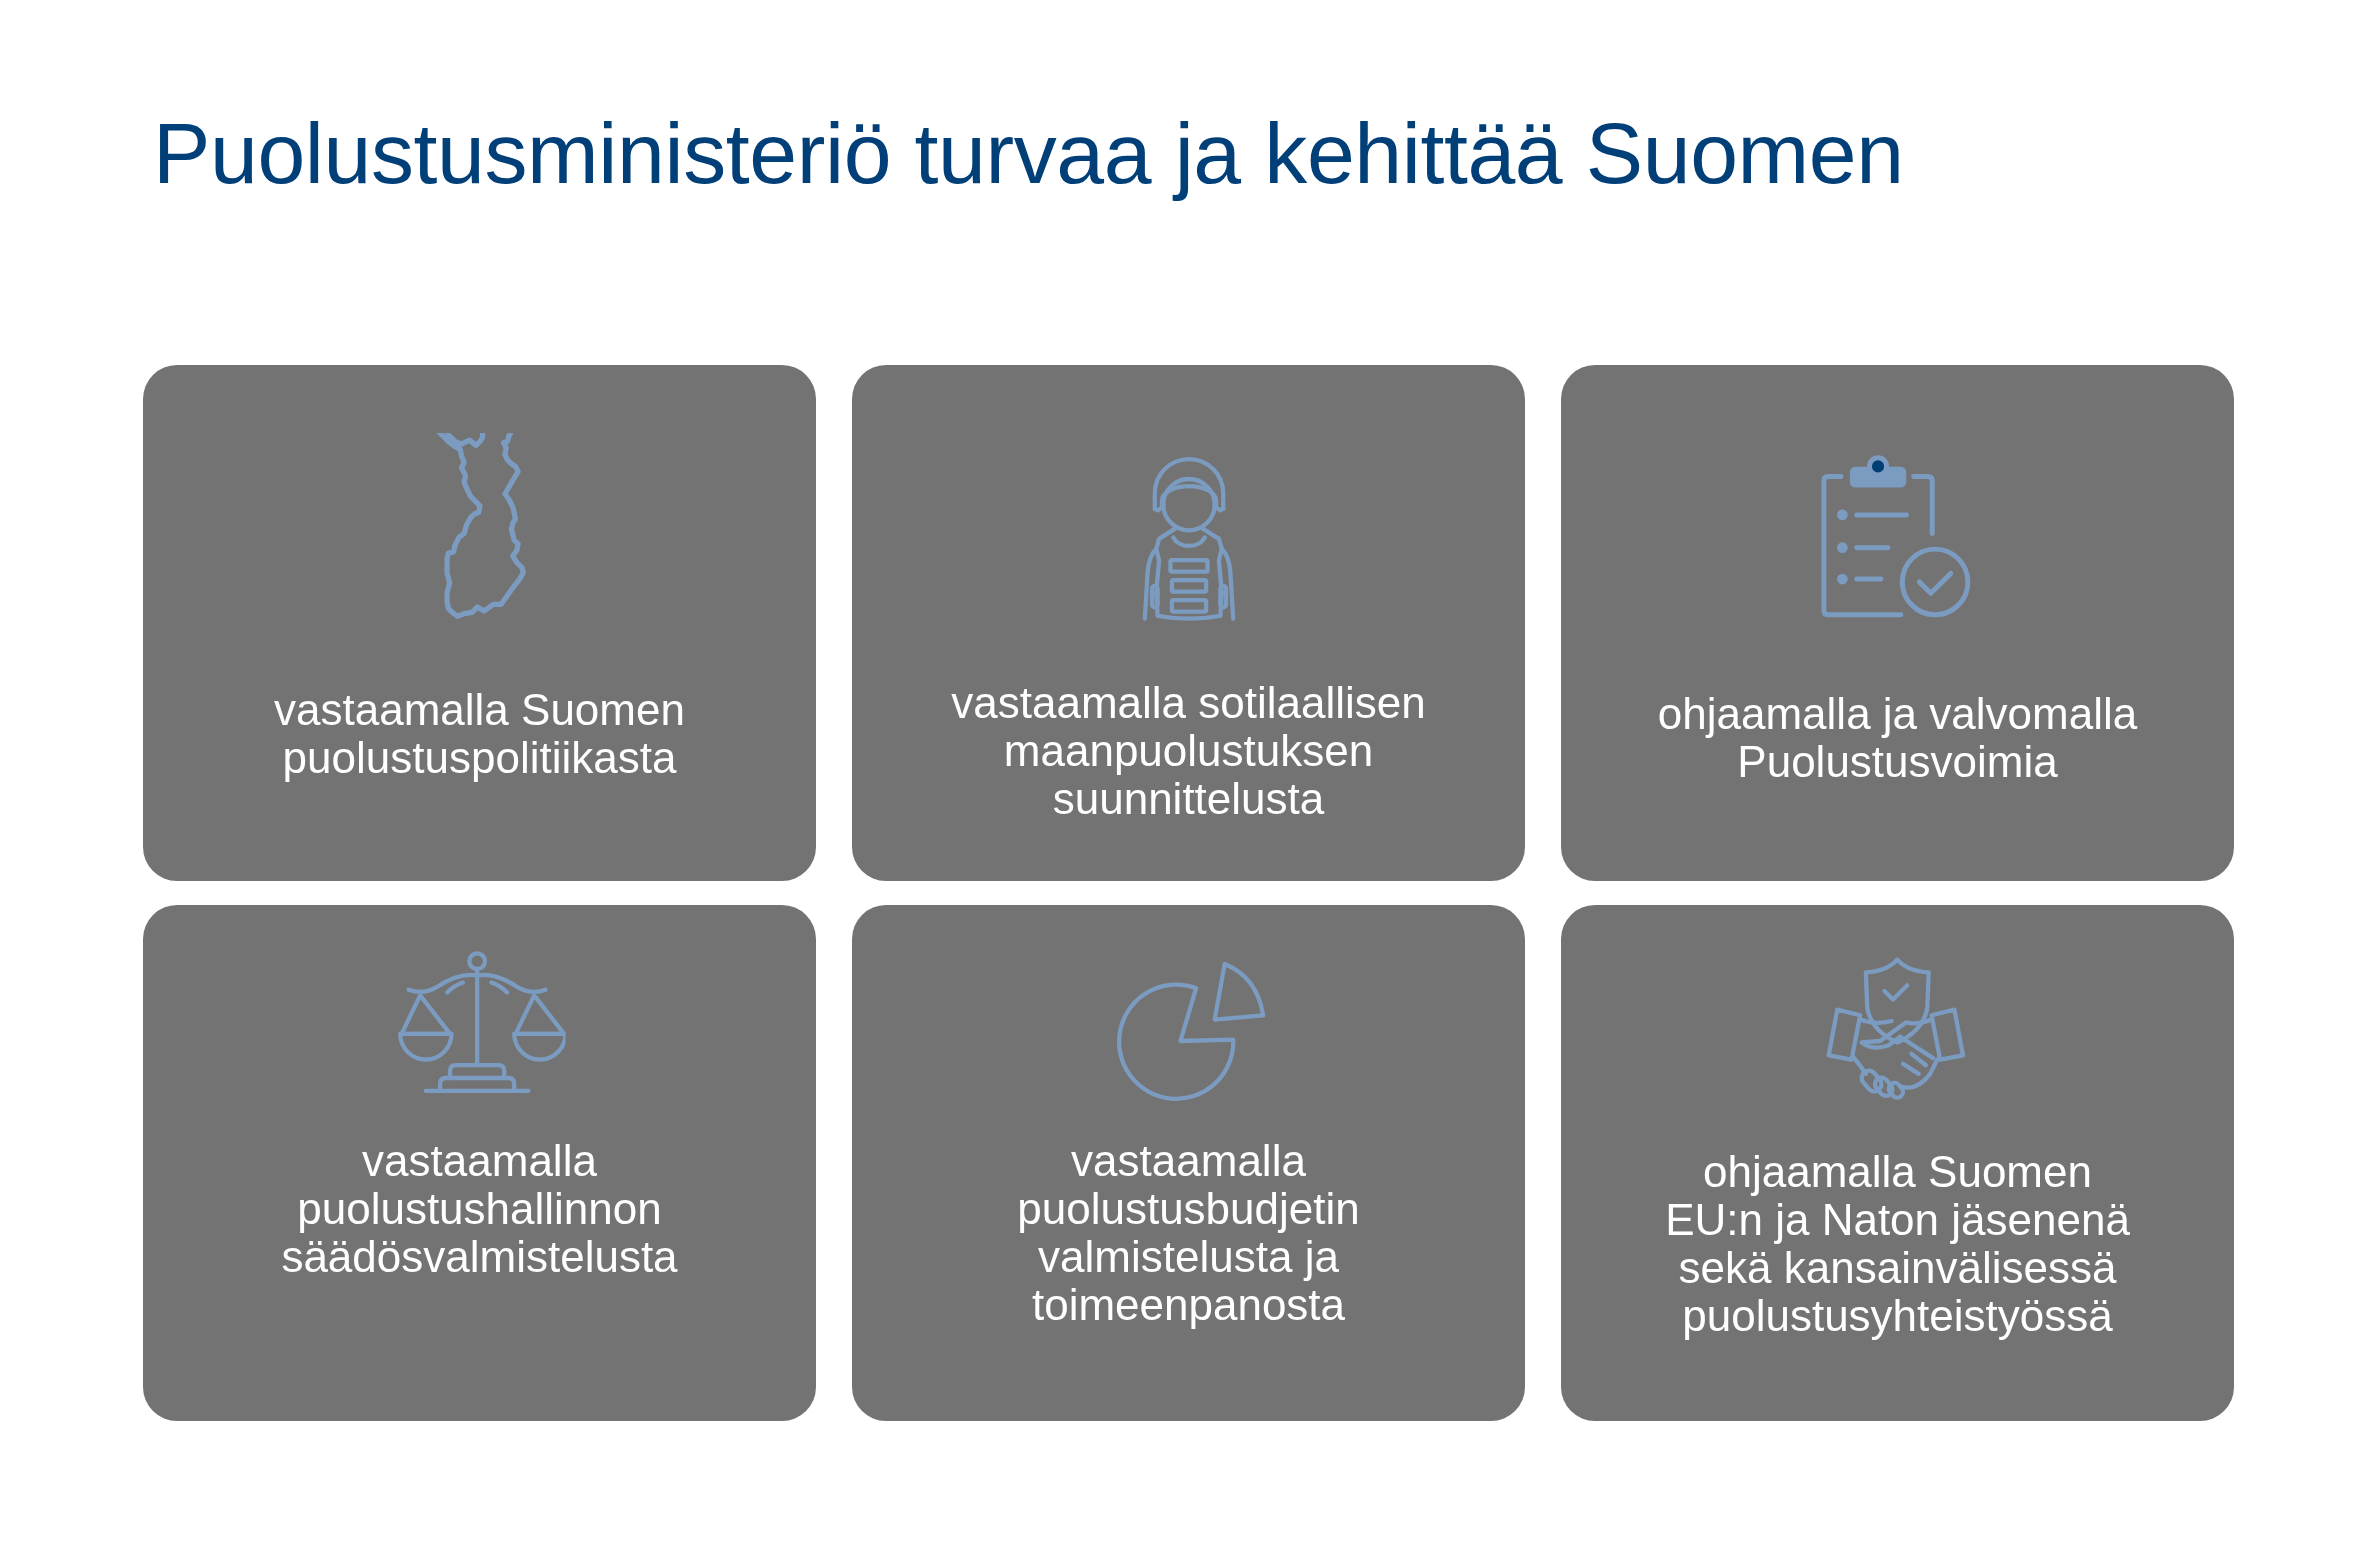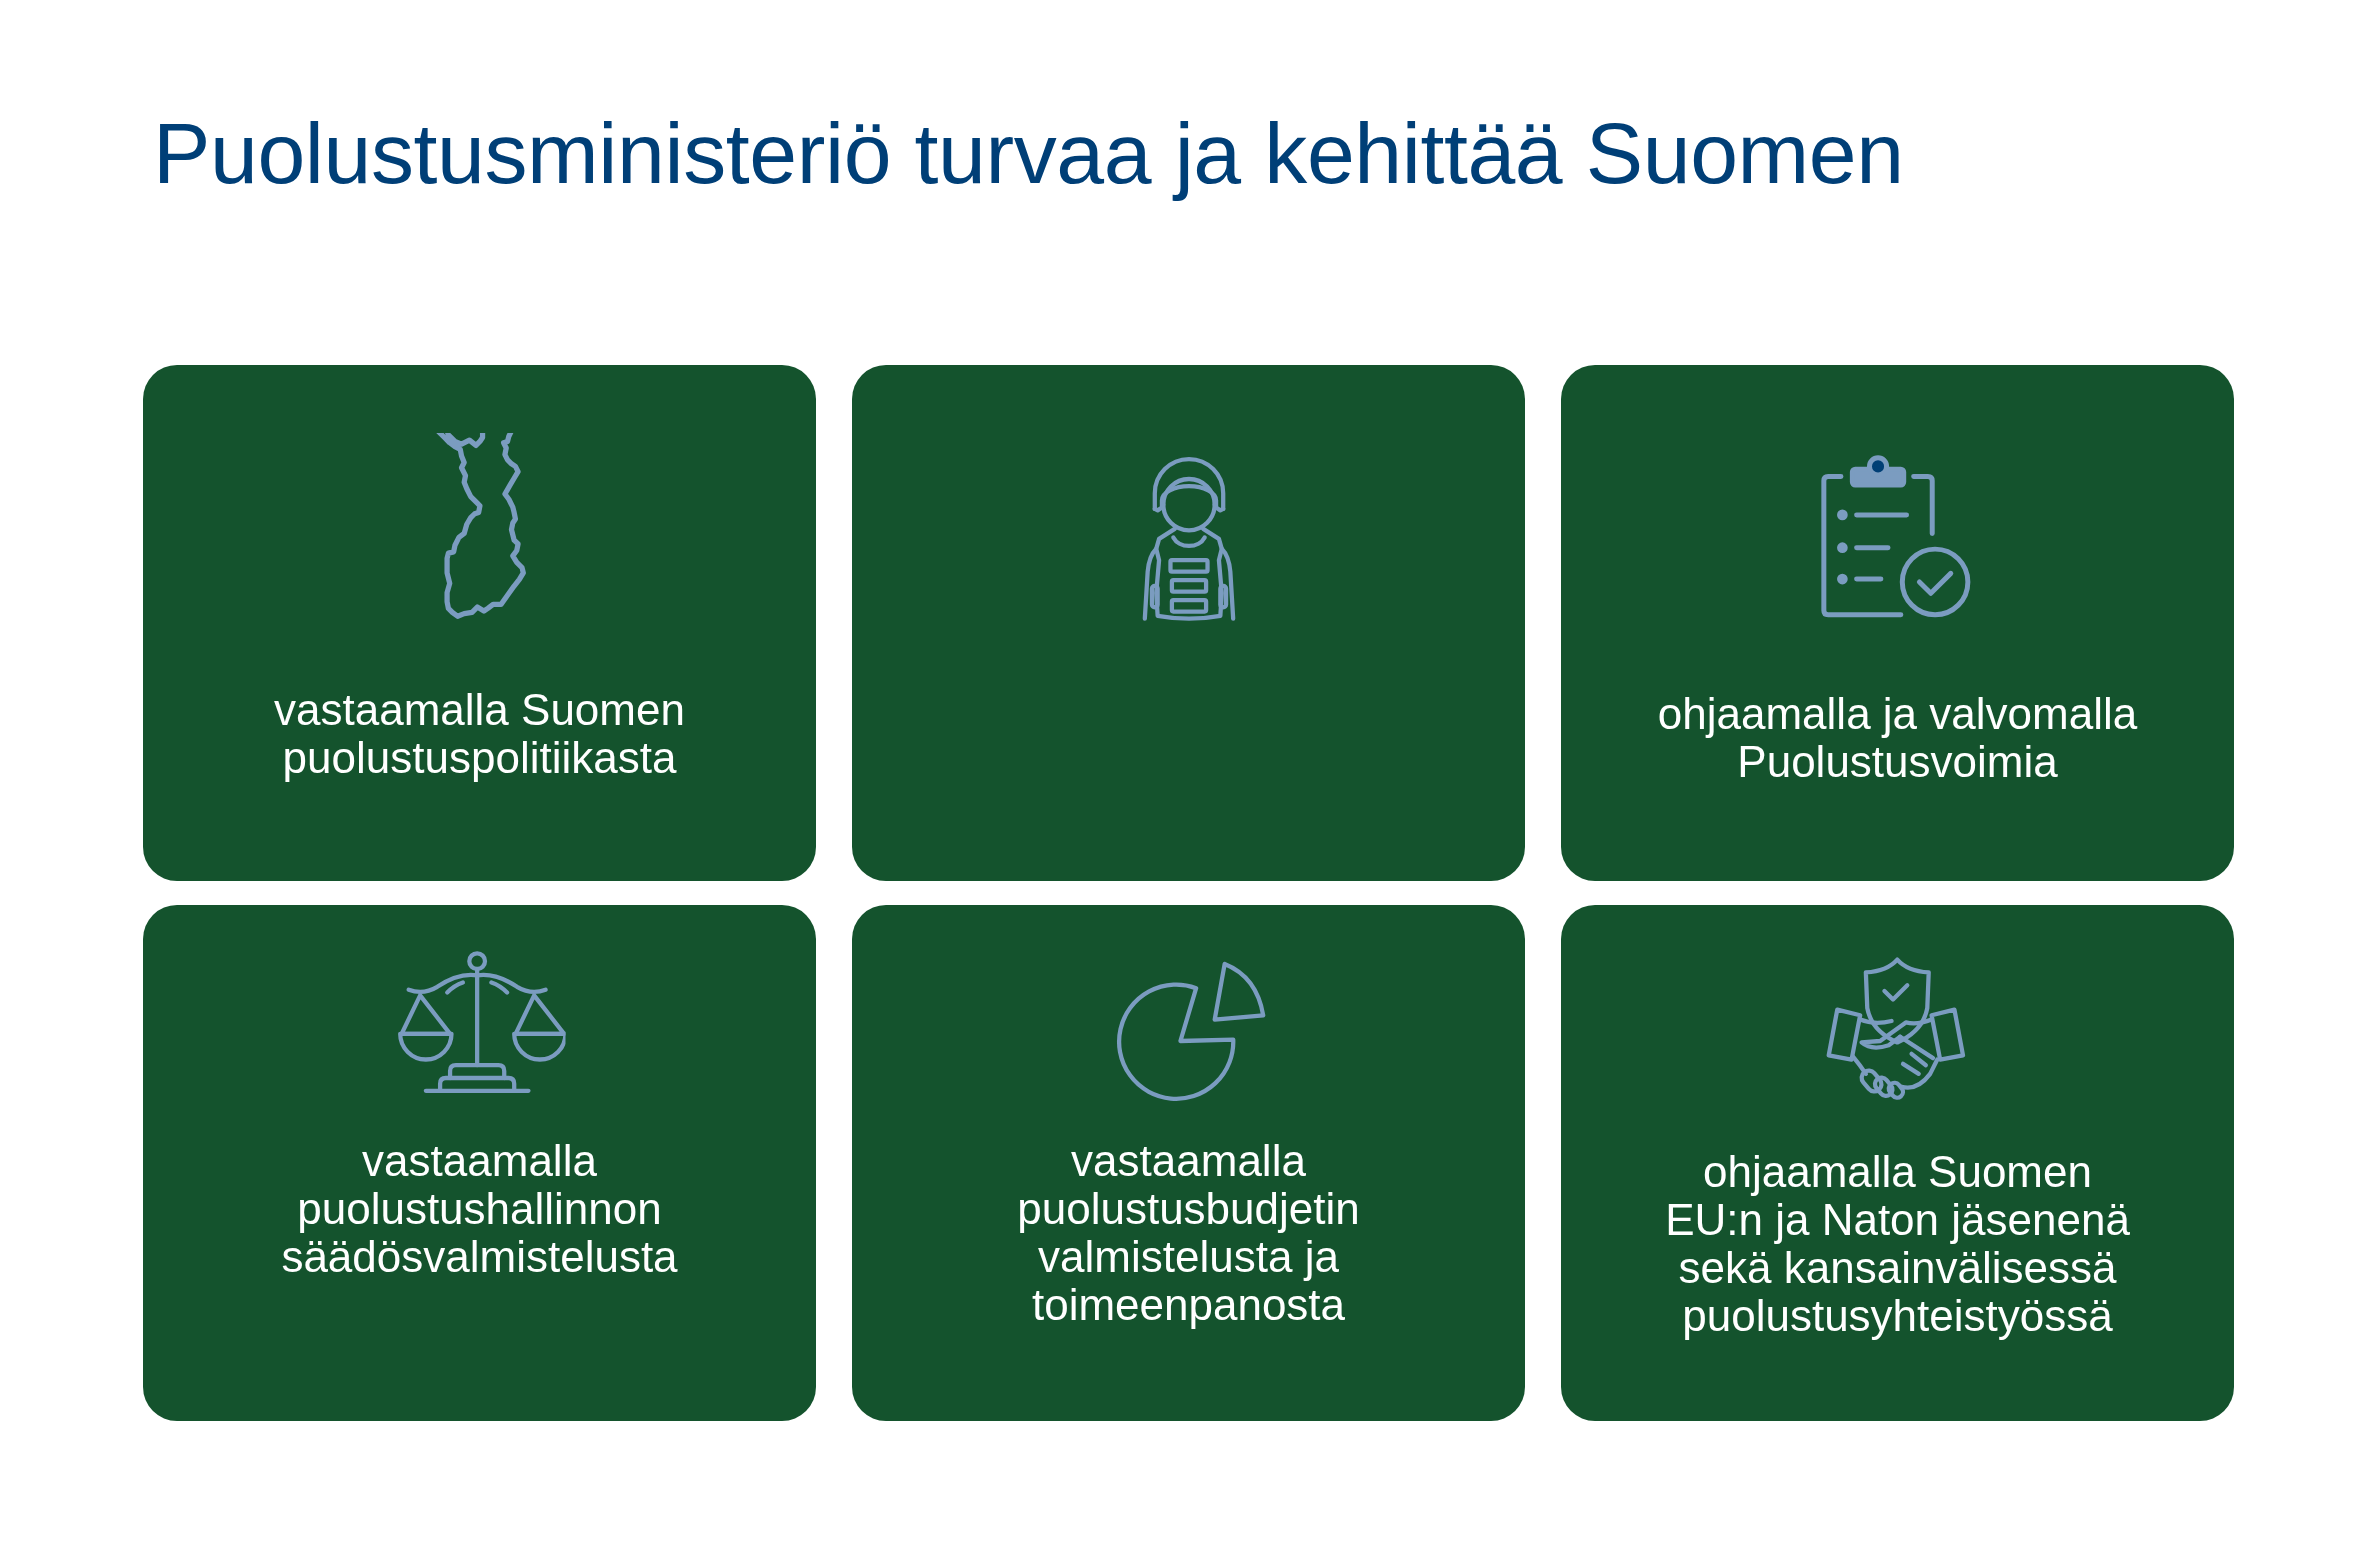--- a/index.html
+++ b/index.html
@@ -31,21 +31,21 @@
       left: 143px;
       top: 365px;
       width: 2091px;
       display: grid;
       grid-template-columns: 673px 673px 673px;
       grid-template-rows: 516px 516px;
       column-gap: 36px;
       row-gap: 24px;
     }
     .card {
-      background: #14532d;
+      background: #737373;
       border-radius: 34px;
       position: relative;
       overflow: hidden;
     }
     .icon {
       position: absolute;
       left: 50%;
       transform: translateX(-50%);
     }
     .icon svg {
@@ -102,20 +102,25 @@
 
         <path d="M34 148 Q24 158 22 180 L18 246"></path>
         <path d="M126 148 Q136 158 138 180 L142 246"></path>
 
         <rect x="54" y="164" width="52" height="16" rx="2"></rect>
         <rect x="56" y="192" width="48" height="16" rx="2"></rect>
         <rect x="56" y="220" width="48" height="16" rx="2"></rect>
         <rect x="28" y="200" width="8" height="30" rx="4"></rect>
         <rect x="124" y="200" width="8" height="30" rx="4"></rect>
       </svg>
+    </div>
+    <div class="label" style="top:314px;">
+      <span>vastaamalla sotilaallisen</span>
+      <span>maanpuolustuksen</span>
+      <span>suunnittelusta</span>
     </div>
   </div>
 
   <div class="card">
     <div class="icon" style="top:90px;">
       <svg width="157" height="164" viewBox="0 0 220 230" stroke-width="7">
         <path d="M30 30 L12 30 Q6 30 6 36 L6 218 Q6 224 12 224 L114 224"></path>
         <path d="M132 30 L152 30 Q158 30 158 36 L158 110"></path>
         <rect x="46" y="20" width="72" height="22" rx="4" fill="#7b9cc0" stroke="#7b9cc0"></rect>
         <circle cx="82" cy="16" r="12" fill="#003f75"></circle>

